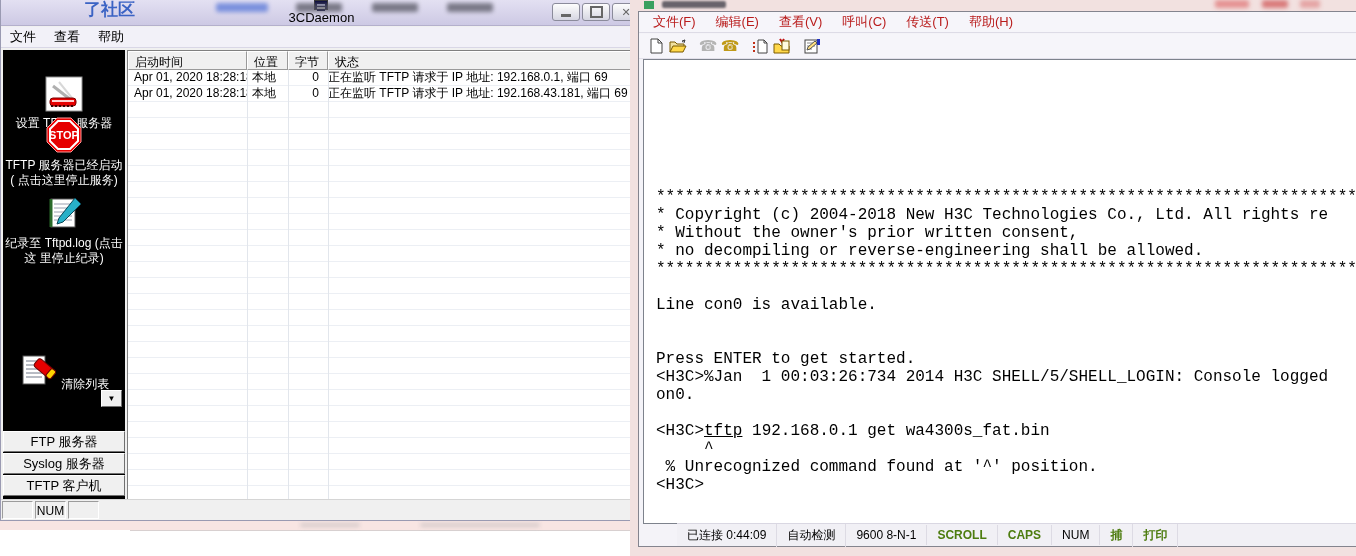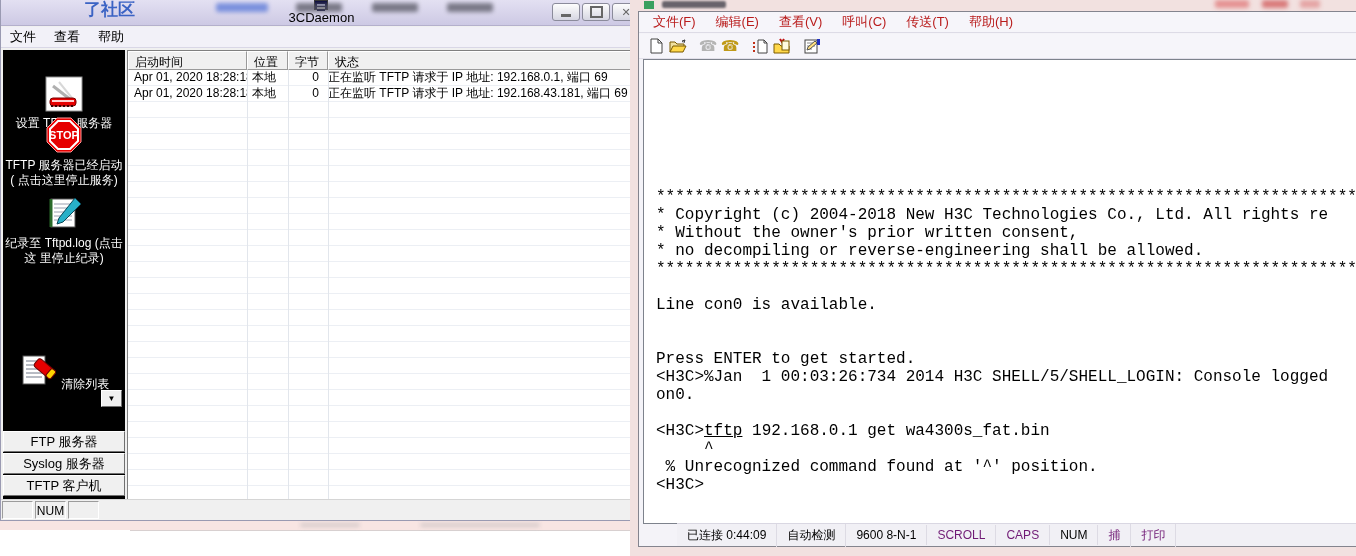--- a/index.html
+++ b/index.html
@@ -88,21 +88,21 @@
   .term { position:absolute; left:4px; top:47px; right:0; height:465px; background:#fff;
           border:1px solid #7d828c; border-right:none; overflow:hidden; }
   .term-text { padding:2px 0 0 12px; font-family:"Liberation Mono","DejaVu Sans Mono",monospace;
                font-size:16px; line-height:18px; color:#000; white-space:pre; }
   .tline { height:18px; }
   .tline .u { text-decoration:underline; }
 
   .rw-status { position:absolute; left:0; bottom:0; right:0; height:23px; background:#f1f0f5;
                border-top:1px solid #d9d7e2; display:flex; align-items:center; font-size:12px; color:#000;margin-left:38px; }
   .rs-pane { padding:3px 10px; border-right:1px solid #dddbe4; white-space:nowrap; }
-  .rs-pane.dim { color:#701a75; }
+  .rs-pane.dim { color:#4d7c0f;font-weight:bold; }
 </style>
 </head>
 <body>
 
 <div id="canvas">
 
   <div class="bottom-strip"></div>
   <div class="bottom-line"></div>
   <div class="wm" style="left:300px;top:523px;width:60px;height:4px;background:#c9c2c2;"></div>
   <div class="wm" style="left:420px;top:523px;width:120px;height:4px;background:#c9c2c2;"></div>

